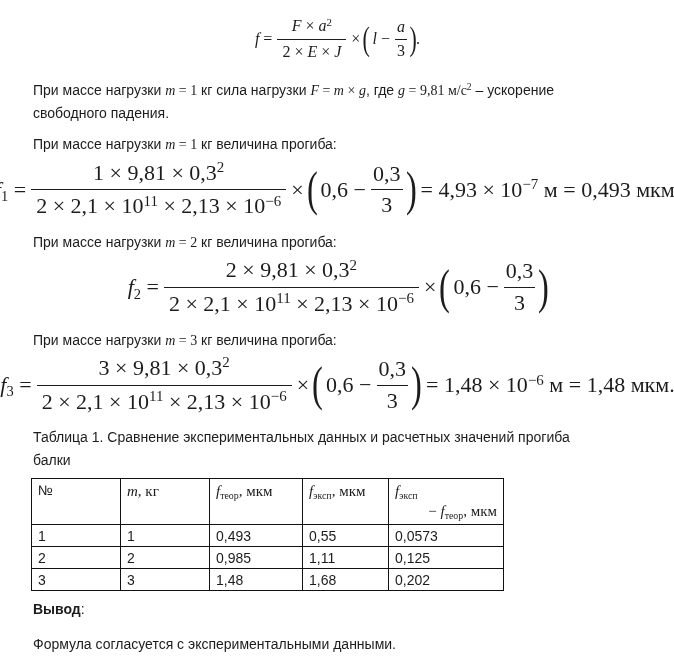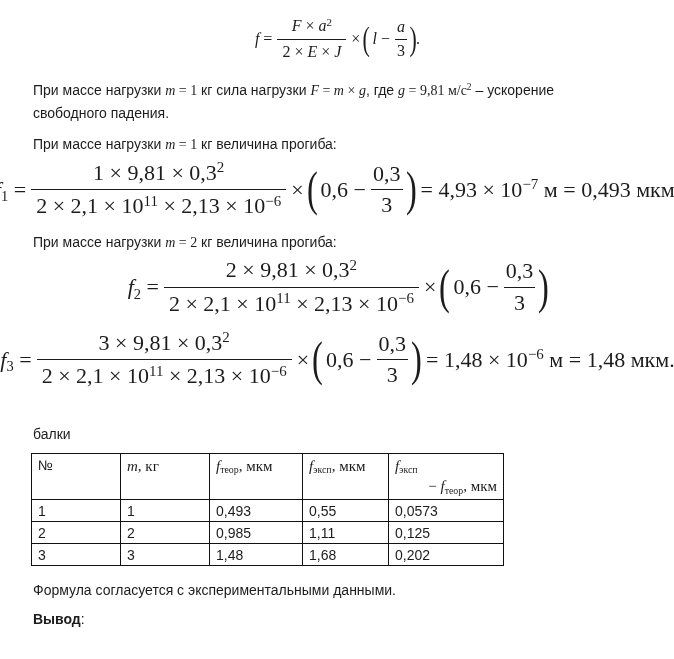--- a/index.html
+++ b/index.html
@@ -127,39 +127,40 @@
     <span>×</span>
     <span class="bigp">(</span>
     <span><span>0,6 −</span></span>
     <span class="frac sfrac">
       <span class="num"><span>0,3</span></span>
       <span class="den"><span>3</span></span>
     </span>
     <span class="bigp">)</span>
   </div>
 
+  <p class="p lead-formula"><span>При массе нагрузки </span><span class="mi">m</span><span class="mm"> = 3</span><span> кг величина прогиба:</span></p>
 
   <div class="formula-line">
     <span><span class="mi">f</span><span class="sub">3</span><span> =</span></span>
     <span class="frac">
       <span class="num"><span>3 × 9,81 × 0,3</span><span class="sup">2</span></span>
       <span class="den"><span>2 × 2,1 × 10</span><span class="sup">11</span><span> × 2,13 × 10</span><span class="sup">−6</span></span>
     </span>
     <span>×</span>
     <span class="bigp">(</span>
     <span><span>0,6 −</span></span>
     <span class="frac sfrac">
       <span class="num"><span>0,3</span></span>
       <span class="den"><span>3</span></span>
     </span>
     <span class="bigp">)</span>
     <span class="tail"><span>= 1,48 × 10</span><span class="sup">−6</span><span> м = 1,48 мкм.</span></span>
   </div>
 
-  <p class="p caption"><br><span>балки</span></p>
+  <p class="p caption"><span>Таблица 1. Сравнение экспериментальных данных и расчетных значений прогиба</span><br><span>балки</span></p>
 
   <table class="data">
     <colgroup>
       <col class="col1">
         <col class="col2">
         <col class="col3">
         <col class="col4">
         <col class="col5">
     </colgroup>
     <thead>
@@ -192,17 +193,17 @@
       <tr>
         <td>3</td>
         <td>3</td>
         <td>1,48</td>
         <td>1,68</td>
         <td>0,202</td>
       </tr>
     </tbody>
   </table>
 
+  <p class="p conclusion"><span class="b">Вывод</span><span>:</span></p>
+
   <p class="p final">Формула согласуется с экспериментальными данными.</p>
 
-  <p class="p conclusion"><span class="b">Вывод</span><span>:</span></p>
-
 </div>
 
 </body></html>

